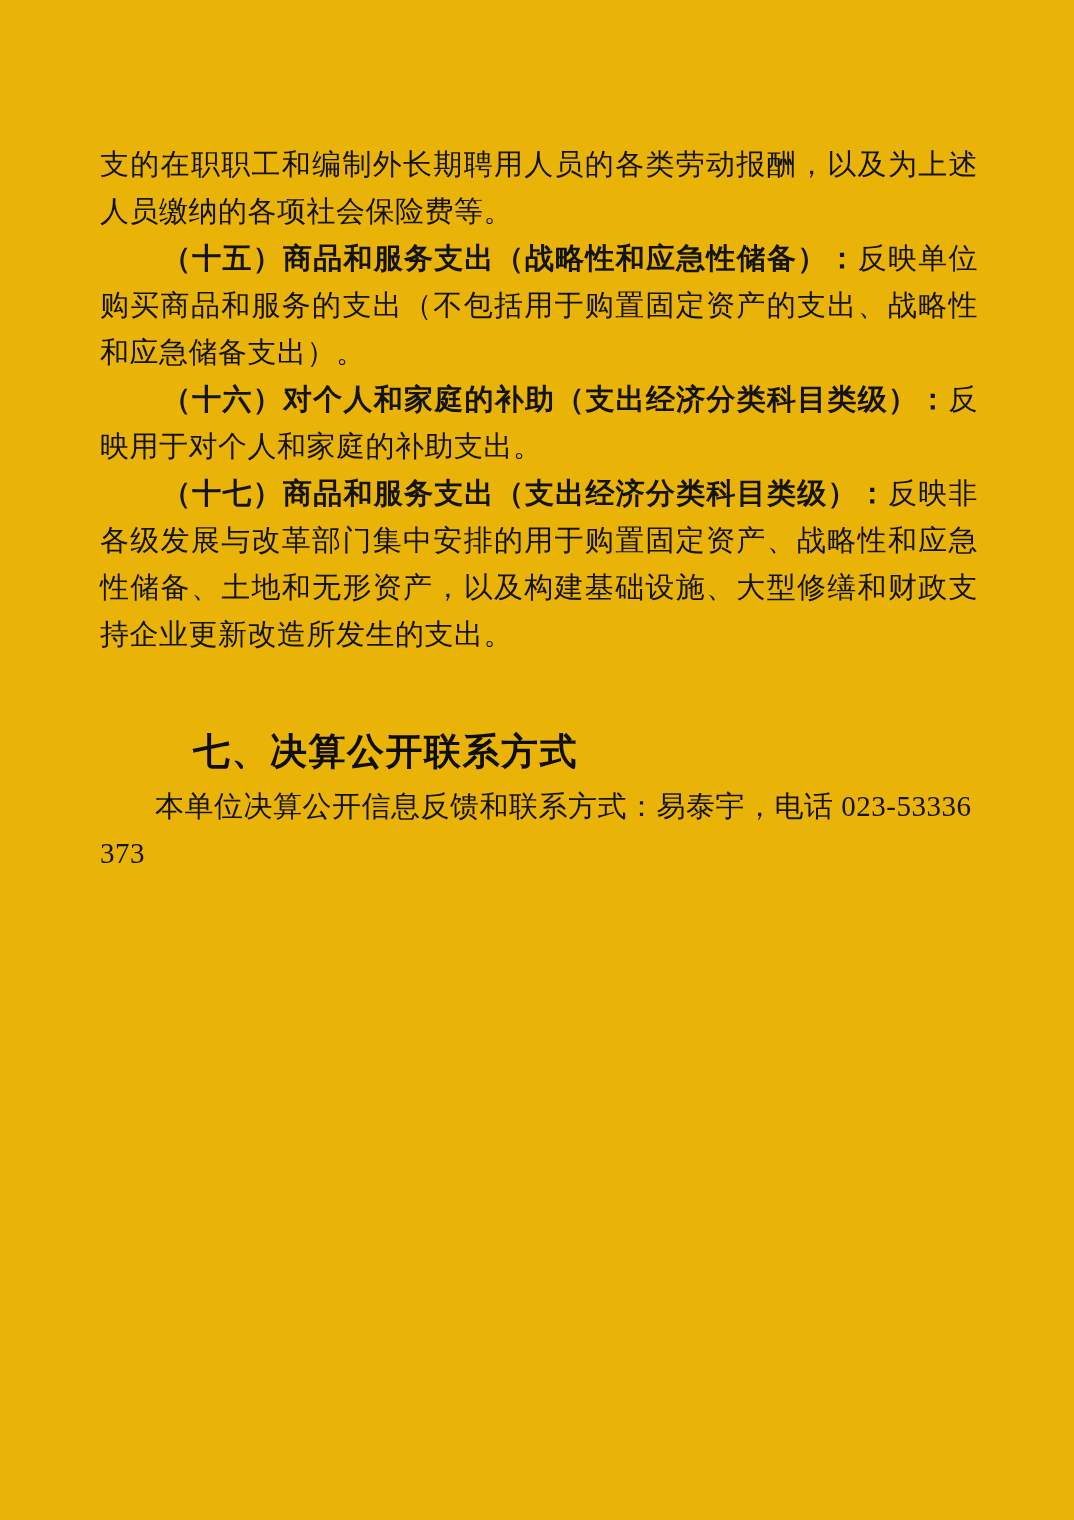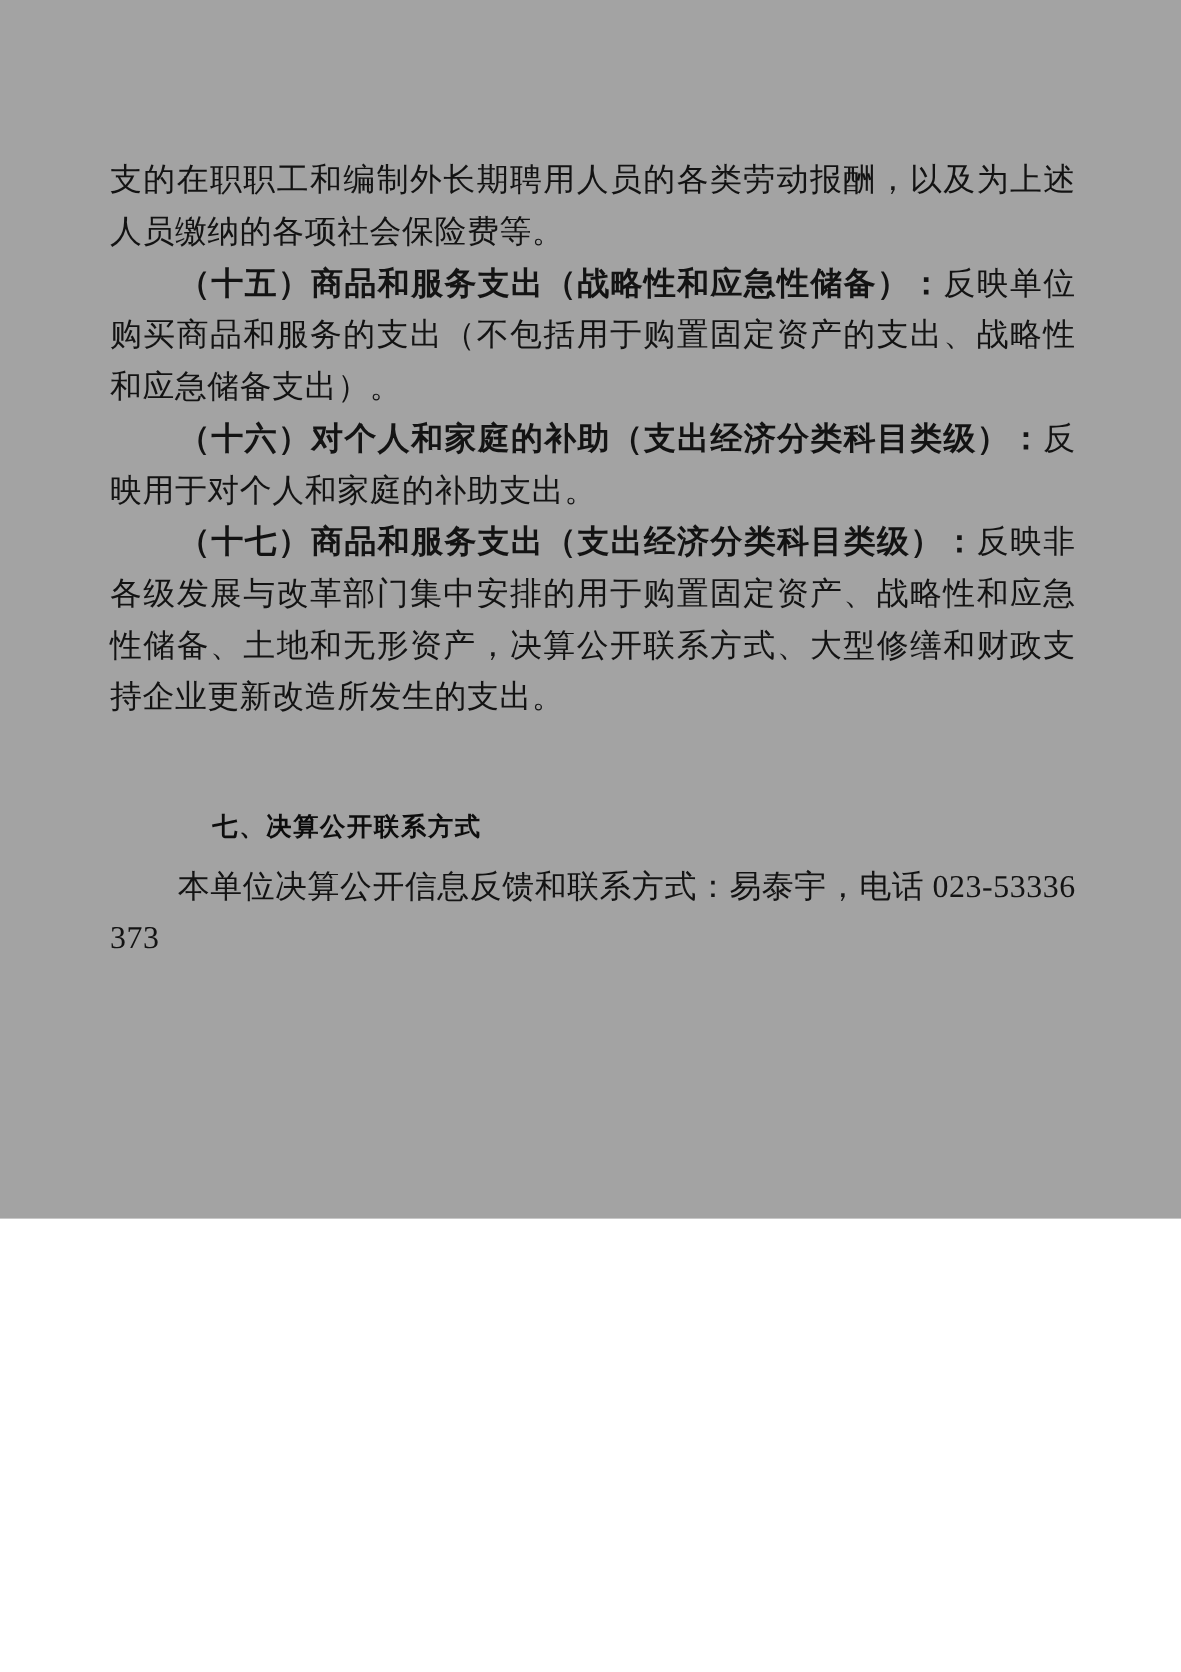--- a/index.html
+++ b/index.html
@@ -3,22 +3,22 @@
 <meta charset="utf-8">
 <style>
   html, body {
     margin: 0;
     padding: 0;
     background: #ffffff;
   }
   .page {
     position: relative;
     width: 1074px;
-    height: 1108px;
-    background: #a3a3a3;
+    height: 1520px;
+    background: #eab308;
     overflow: hidden;
   }
   .content {
     position: absolute;
     left: 100px;
     top: 141px;
     width: 878px;
     color: #131313;
     font-family: "Liberation Serif", "DejaVu Serif", serif;
     font-size: 29px;
@@ -35,44 +35,44 @@
   }
   .para.continuation {
     text-indent: 0;
   }
   .lead {
     font-weight: bold;
   }
   .heading {
     margin: 70px 0 5px 93px;
     font-family: "Liberation Sans", "DejaVu Sans", sans-serif;
-    font-size: 23px;
+    font-size: 37px;
     line-height: 47px;
     font-weight: bold;
     letter-spacing: 1.5px;
     color: #0d0d0d;
   }
   .para.contact {
     margin-top: 8px;
     text-indent: 55px;
-    text-align: right;
+    text-align: left;
   }
 </style>
 </head>
 <body>
 
 <div class="page">
   <div class="content">
 
     <p class="para continuation"><span>支的在职职工和编制外长期聘用人员的各类劳动报酬，以及为上述人员缴纳的各项社会保险费等。</span></p>
 
     <p class="para"><strong class="lead">（十五）商品和服务支出（战略性和应急性储备）：</strong><span>反映单位购买商品和服务的支出（不包括用于购置固定资产的支出、战略性和应急储备支出）。</span></p>
 
     <p class="para"><strong class="lead">（十六）对个人和家庭的补助（支出经济分类科目类级）：</strong><span>反映用于对个人和家庭的补助支出。</span></p>
 
-    <p class="para"><strong class="lead">（十七）商品和服务支出（支出经济分类科目类级）：</strong><span>反映非各级发展与改革部门集中安排的用于购置固定资产、战略性和应急性储备、土地和无形资产，决算公开联系方式、大型修缮和财政支持企业更新改造所发生的支出。</span></p>
+    <p class="para"><strong class="lead">（十七）商品和服务支出（支出经济分类科目类级）：</strong><span>反映非各级发展与改革部门集中安排的用于购置固定资产、战略性和应急性储备、土地和无形资产，以及构建基础设施、大型修缮和财政支持企业更新改造所发生的支出。</span></p>
 
     <h2 class="heading">七、决算公开联系方式</h2>
 
     <p class="para contact"><span>本单位决算公开信息反馈和联系方式：易泰宇，电话 023-53336373</span></p>
 
   </div>
 </div>
 
 </body></html>

